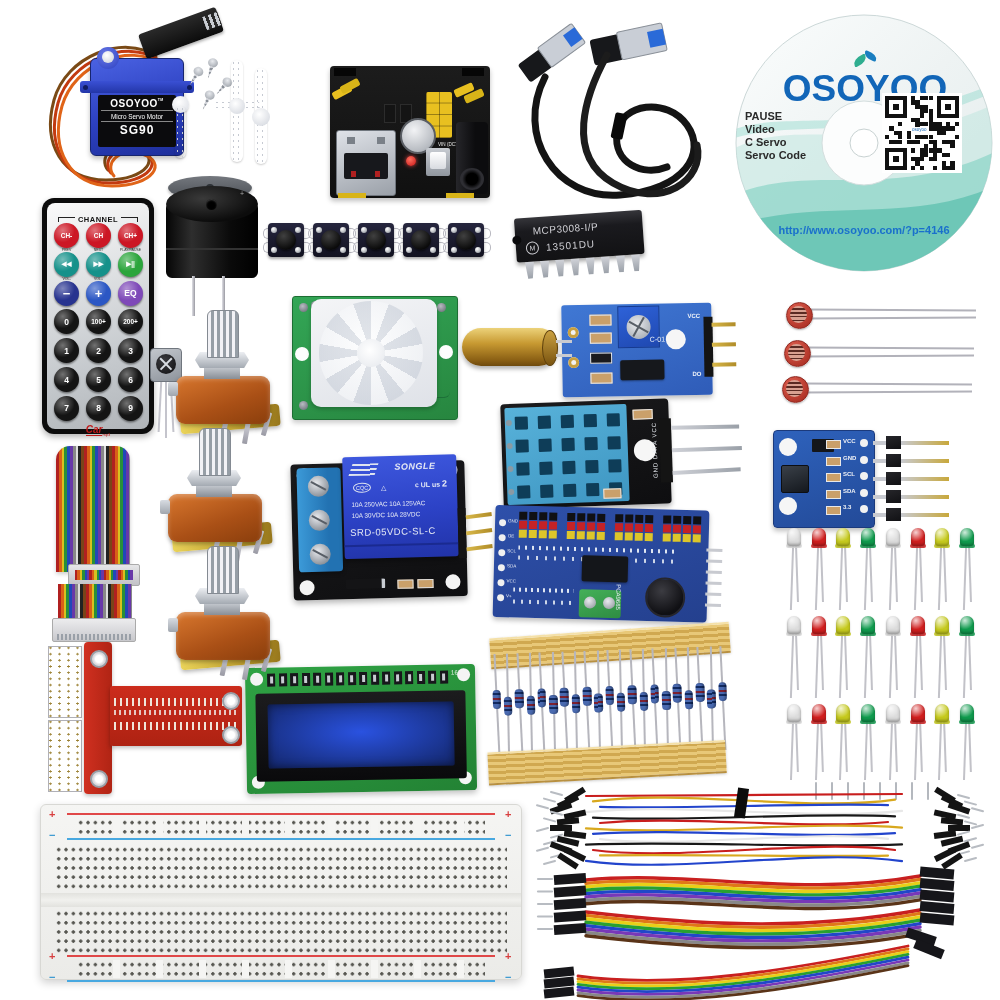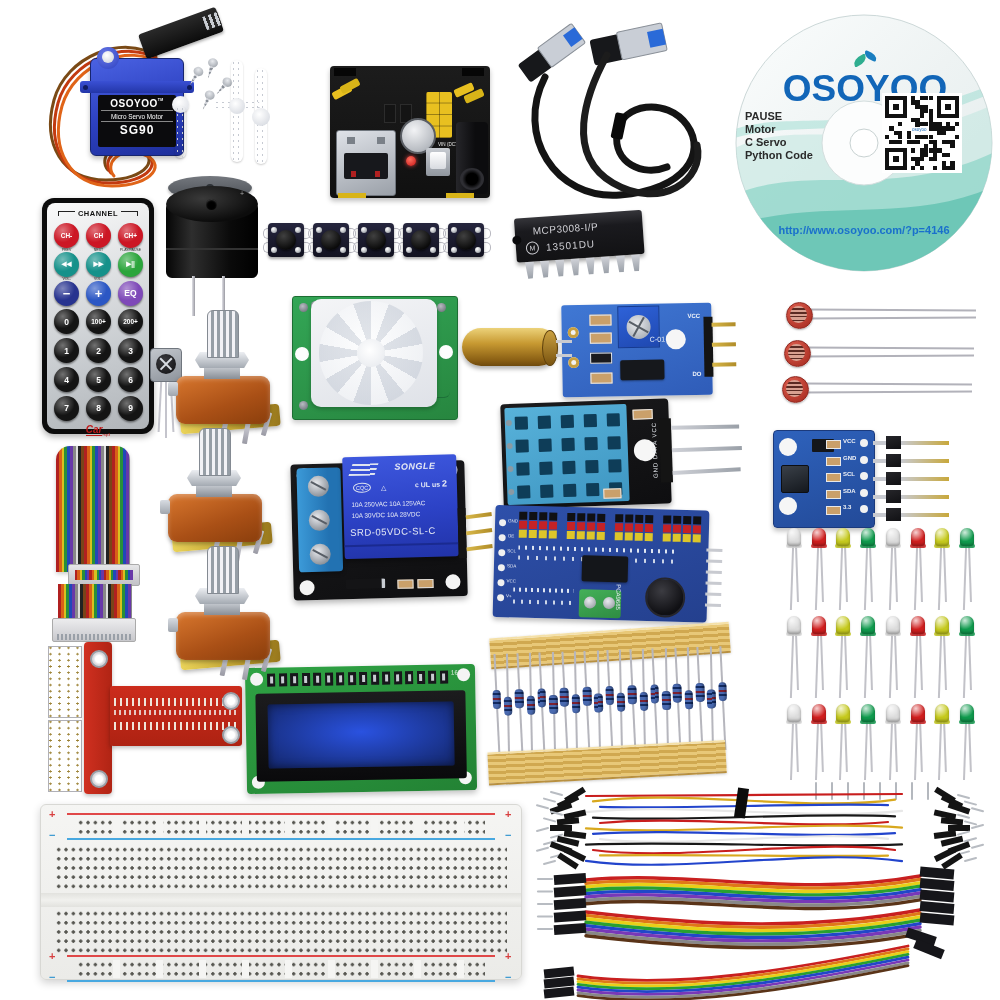--- a/index.html
+++ b/index.html
@@ -137,23 +137,23 @@
         <path d="M200,4 C230,24 252,60 258,95 L266,60 L236,0 Z" fill="#8ed4c8" opacity=".45"></path>
       </g>
       <circle cx="131" cy="131" r="42" fill="#fcfdfd" stroke="#d4dede"></circle>
       <circle cx="131" cy="131" r="14" fill="#ffffff" stroke="#c8d2d2"></circle>
     </svg>
     <div class="txt" id="cd-brand" style="left:30px;top:56px;width:204px;text-align:center;font-size:37px;font-weight:bold;color:#1266b8;letter-spacing:0;">OSOYOO</div>
     <div class="abs" style="left:120px;top:44px;width:14px;height:9px;border-radius:80% 10% 80% 10%;background:#2fae90;transform:rotate(-24deg);"></div>
     <div class="abs" style="left:131px;top:40px;width:13px;height:8px;border-radius:10% 80% 10% 80%;background:#1a7ec0;transform:rotate(18deg);"></div>
     <div id="cd-features" class="abs" style="left:12px;top:98px;width:80px;font-size:11px;font-weight:bold;color:#2a2a2a;line-height:13px;">
       <div>PAUSE</div>
-      <div>Motor</div>
+      <div>Video</div>
       <div>C Servo</div>
-      <div>Python Code</div>
+      <div>Servo Code</div>
     </div>
     <div class="abs" id="qr" style="left:152px;top:84px;width:74px;height:74px;background:#fff;padding:0;box-shadow:0 0 0 3px #fff;">
         <div style="position: absolute; left: 26.1px; top: 0px; width: 4.35px; height: 4.35px; background: rgb(17, 17, 17);"></div>
         <div style="position: absolute; left: 34.8px; top: 0px; width: 4.35px; height: 4.35px; background: rgb(17, 17, 17);"></div>
         <div style="position: absolute; left: 39.15px; top: 0px; width: 4.35px; height: 4.35px; background: rgb(17, 17, 17);"></div>
         <div style="position: absolute; left: 43.5px; top: 0px; width: 4.35px; height: 4.35px; background: rgb(17, 17, 17);"></div>
         <div style="position: absolute; left: 26.1px; top: 4.35px; width: 4.35px; height: 4.35px; background: rgb(17, 17, 17);"></div>
         <div style="position: absolute; left: 30.45px; top: 4.35px; width: 4.35px; height: 4.35px; background: rgb(17, 17, 17);"></div>
         <div style="position: absolute; left: 30.45px; top: 8.7px; width: 4.35px; height: 4.35px; background: rgb(17, 17, 17);"></div>
         <div style="position: absolute; left: 34.8px; top: 8.7px; width: 4.35px; height: 4.35px; background: rgb(17, 17, 17);"></div>
@@ -244,21 +244,21 @@
         <div style="position: absolute; left: 0px; top: 52px; width: 22px; height: 22px; background: rgb(17, 17, 17);"></div>
         <div style="position: absolute; left: 4px; top: 56px; width: 14px; height: 14px; background: rgb(255, 255, 255);"></div>
         <div style="position: absolute; left: 8px; top: 60px; width: 6px; height: 6px; background: rgb(17, 17, 17);"></div>
       </div>
     <div class="txt" id="qr-label" style="left:178px;top:115px;font-size:4.5px;color:#1266b8;background:#fff;padding:0 1px;">osoyoo</div>
     <div class="txt" id="cd-url" style="left:26px;top:212px;width:210px;text-align:center;font-size:11px;font-weight:bold;color:#1a70cc;">http://www.osoyoo.com/?p=4146</div>
   </div>
 
   <div class="abs" id="remote" style="left:42px;top:198px;width:112px;height:236px;background:#0c0c0c;border-radius:12px;box-shadow:0 3px 6px rgba(0,0,0,.3);">
     <div class="abs" style="left:5px;top:5px;width:102px;height:226px;border-radius:8px;background:linear-gradient(160deg,#fafafa,#c4c8cc 70%,#b0b4b8);"></div>
-    <div class="abs" style="left:10px;top:10px;width:92px;height:10px;display:flex;align-items:center;justify-content:center;gap:3px;">
+    <div class="abs" style="left:10px;top:16px;width:92px;height:10px;display:flex;align-items:center;justify-content:center;gap:3px;">
       <div style="width:16px;height:4px;border:1px solid #222;border-bottom:none;border-right:none;"></div>
       <div class="txt" style="position:static;font-size:7.5px;font-weight:bold;color:#111;letter-spacing:.5px;">CHANNEL</div>
       <div style="width:16px;height:4px;border:1px solid #222;border-bottom:none;border-left:none;"></div>
     </div>
     <div class="abs" id="remote-buttons" style="left:12px;top:25px;width:92px;height:200px;">
         <div style="position: absolute; left: 0px; top: 0px; width: 25px; height: 25px; border-radius: 50%; background: radial-gradient(circle at 35% 30%, rgba(255, 255, 255, 0.4), rgba(255, 255, 255, 0) 50%), rgb(204, 22, 36); color: rgb(255, 255, 255); display: flex; align-items: center; justify-content: center; font-weight: bold; font-size: 6.5px; box-shadow: rgba(0, 0, 0, 0.45) 0px 1.5px 2px;">CH-</div>
         <div style="position: absolute; left: -4px; top: 25px; width: 33px; text-align: center; font-size: 3.5px; color: rgb(51, 51, 51);">PREV</div>
         <div style="position: absolute; left: 32px; top: 0px; width: 25px; height: 25px; border-radius: 50%; background: radial-gradient(circle at 35% 30%, rgba(255, 255, 255, 0.4), rgba(255, 255, 255, 0) 50%), rgb(204, 22, 36); color: rgb(255, 255, 255); display: flex; align-items: center; justify-content: center; font-weight: bold; font-size: 6.5px; box-shadow: rgba(0, 0, 0, 0.45) 0px 1.5px 2px;">CH</div>
         <div style="position: absolute; left: 28px; top: 25px; width: 33px; text-align: center; font-size: 3.5px; color: rgb(51, 51, 51);">NEXT</div>
         <div style="position: absolute; left: 64px; top: 0px; width: 25px; height: 25px; border-radius: 50%; background: radial-gradient(circle at 35% 30%, rgba(255, 255, 255, 0.4), rgba(255, 255, 255, 0) 50%), rgb(204, 22, 36); color: rgb(255, 255, 255); display: flex; align-items: center; justify-content: center; font-weight: bold; font-size: 6.5px; box-shadow: rgba(0, 0, 0, 0.45) 0px 1.5px 2px;">CH+</div>

